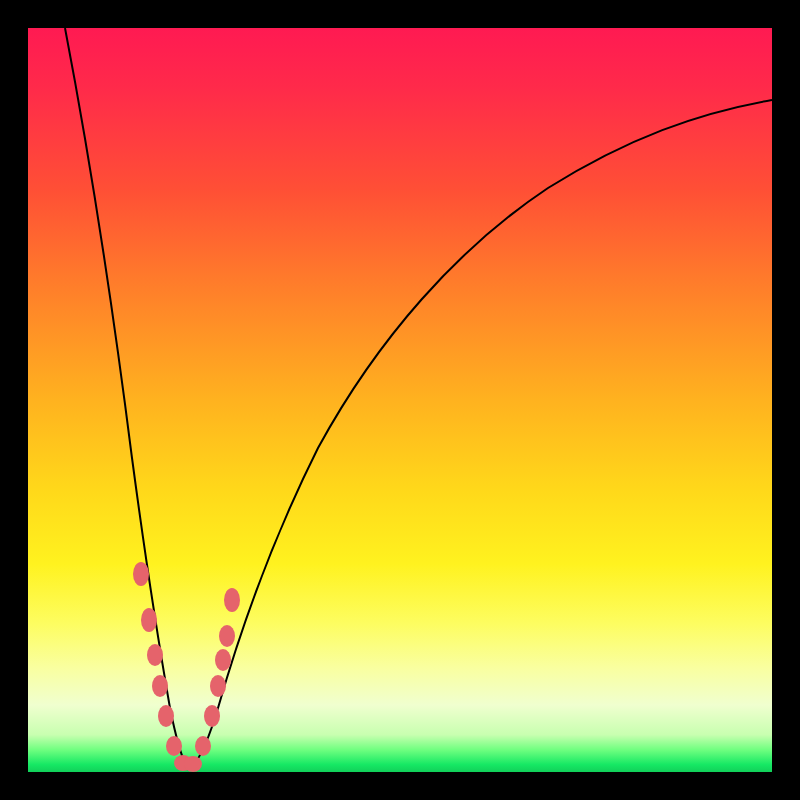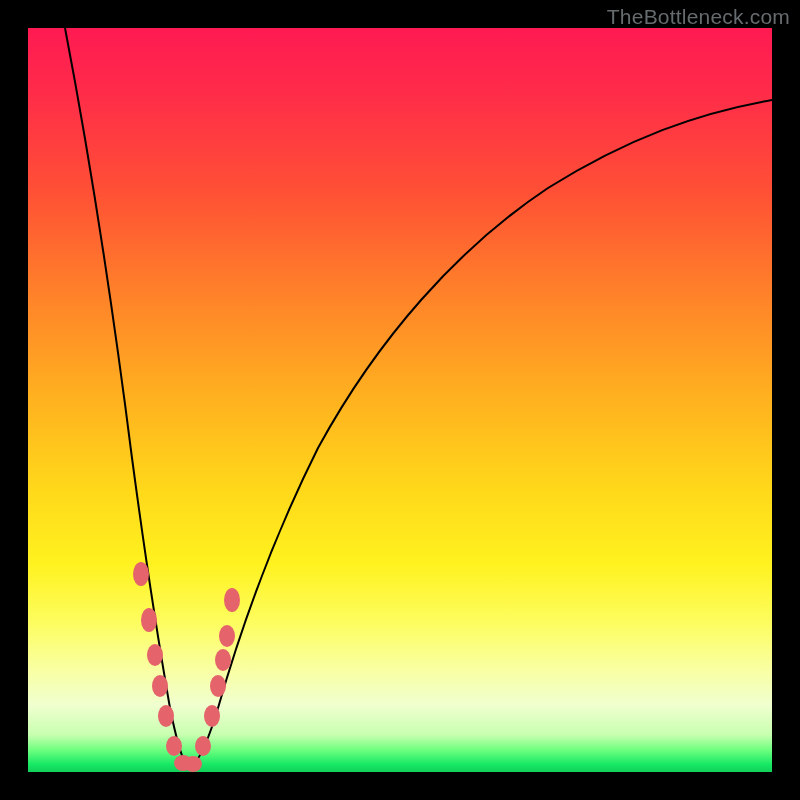--- a/index.html
+++ b/index.html
@@ -104,14 +104,13 @@
         <ellipse class="marker" cx="175" cy="718" rx="8" ry="10"></ellipse>
         <ellipse class="marker" cx="184" cy="688" rx="8" ry="11"></ellipse>
         <ellipse class="marker" cx="190" cy="658" rx="8" ry="11"></ellipse>
         <ellipse class="marker" cx="195" cy="632" rx="8" ry="11"></ellipse>
         <ellipse class="marker" cx="199" cy="608" rx="8" ry="11"></ellipse>
         <ellipse class="marker" cx="204" cy="572" rx="8" ry="12"></ellipse>
       </g>
     </svg>
   </div>
 
-  <div class="watermark">TheBottleneck.com</div>
 </div>
 
 </body></html>

